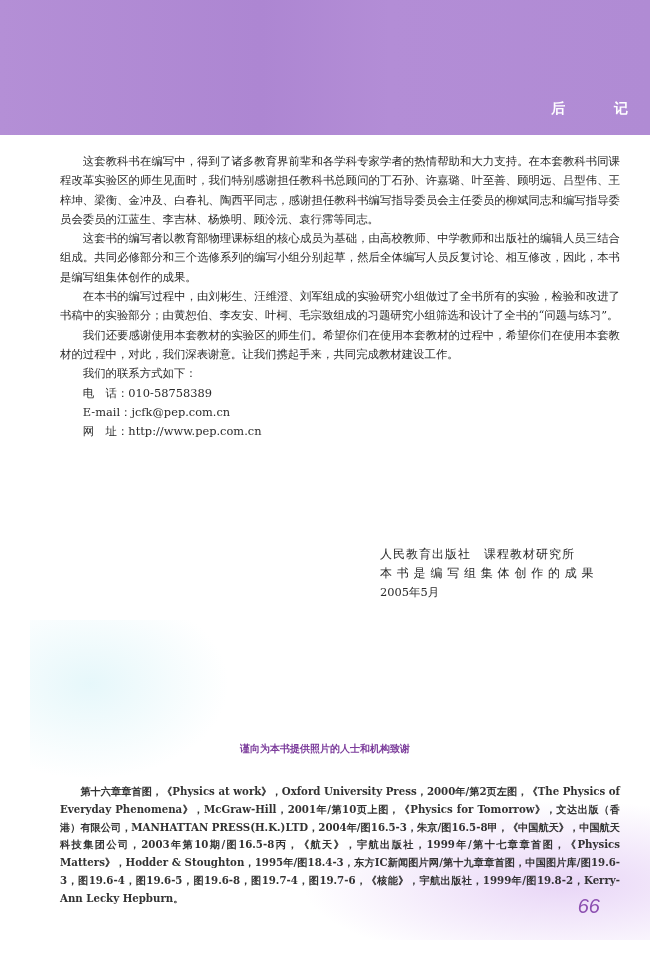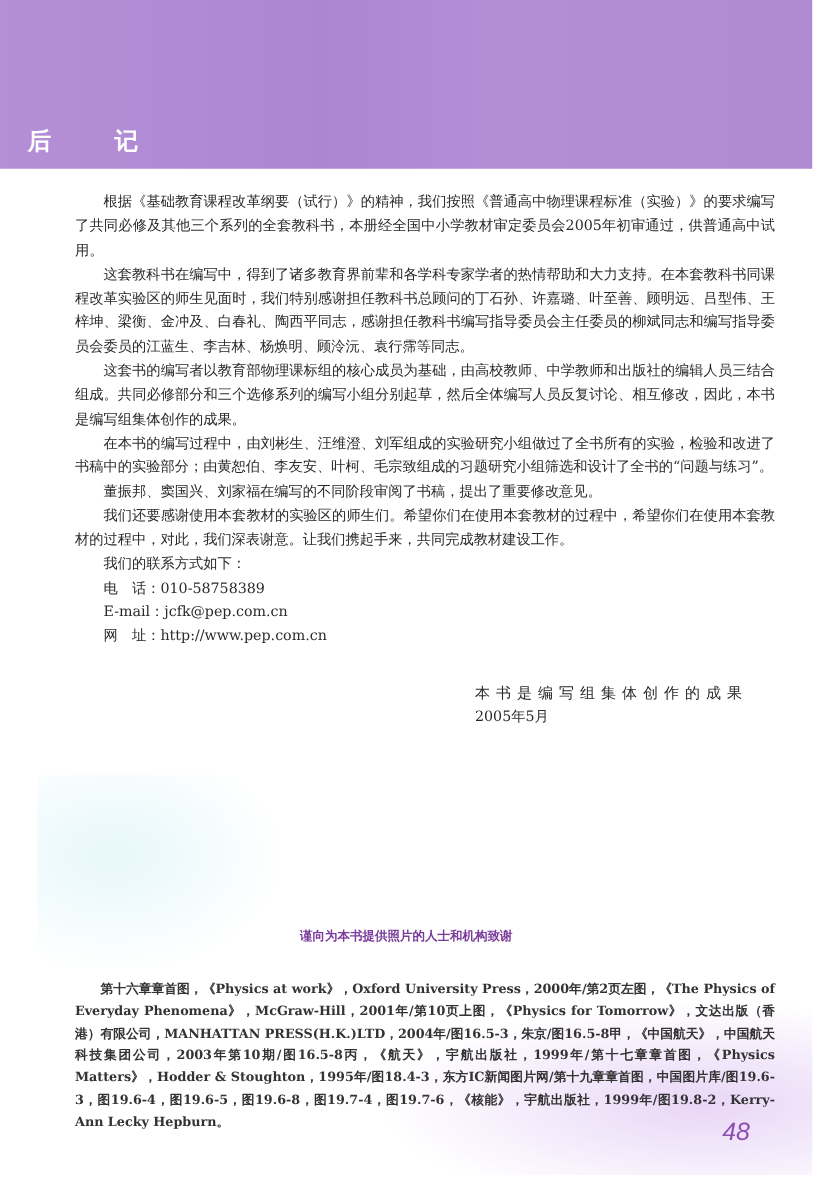--- a/index.html
+++ b/index.html
@@ -8,21 +8,21 @@
       background: #ffffff;
       font-family: "DejaVu Serif", "Liberation Serif", serif;
       color: #2a2a2a;
     }
     .header-band {
       position: absolute; left: 0; top: 0; width: 650px; height: 135px;
       background: linear-gradient(90deg, #b48fd6 0%, #ad86d2 40%, #b38dd6 60%, #b08bd4 100%);
     }
     .header-title {
       position: absolute; left: 0; width: 650px; top: 100px;
-      text-align: left; color: #ffffff; font-size: 19px; font-weight: bold;
+      text-align: right; color: #ffffff; font-size: 14px; font-weight: bold;
       letter-spacing: 22px; text-indent: 22px;
       font-family: "DejaVu Sans", sans-serif;
     }
     .body-text {
       position: absolute; left: 60px; top: 152px; width: 560px;
       font-size: 11.4px; line-height: 19.3px; text-align: justify;
     }
     .body-text p { margin: 0; text-indent: 2em; }
     .contact { margin: 0; padding-left: 2em; }
     .sign {
@@ -56,38 +56,37 @@
       font-family: "Liberation Sans", sans-serif;
     }
   </style>
 </head>
 <body>
 
 <div class="header-band"></div>
 <div class="header-title">后 记</div>
 
 <div class="body-text">
-  <p>根据《基础教育课程改革纲要（试行）》的精神，我们按照《普通高中物理课程标准（实验）》的要求编写了共同必修及其他三个系列的全套教科书，本册经全国中小学教材审定委员会2005年初审通过，供普通高中试用。</p>
   <p>这套教科书在编写中，得到了诸多教育界前辈和各学科专家学者的热情帮助和大力支持。在本套教科书同课程改革实验区的师生见面时，我们特别感谢担任教科书总顾问的丁石孙、许嘉璐、叶至善、顾明远、吕型伟、王梓坤、梁衡、金冲及、白春礼、陶西平同志，感谢担任教科书编写指导委员会主任委员的柳斌同志和编写指导委员会委员的江蓝生、李吉林、杨焕明、顾泠沅、袁行霈等同志。</p>
   <p>这套书的编写者以教育部物理课标组的核心成员为基础，由高校教师、中学教师和出版社的编辑人员三结合组成。共同必修部分和三个选修系列的编写小组分别起草，然后全体编写人员反复讨论、相互修改，因此，本书是编写组集体创作的成果。</p>
   <p>在本书的编写过程中，由刘彬生、汪维澄、刘军组成的实验研究小组做过了全书所有的实验，检验和改进了书稿中的实验部分；由黄恕伯、李友安、叶柯、毛宗致组成的习题研究小组筛选和设计了全书的“问题与练习”。</p>
-  <p>董振邦、窦国兴、刘家福在编写的不同阶段审阅了书稿，提出了重要修改意见。</p>
   <p>我们还要感谢使用本套教材的实验区的师生们。希望你们在使用本套教材的过程中，希望你们在使用本套教材的过程中，对此，我们深表谢意。让我们携起手来，共同完成教材建设工作。</p>
   <div class="contact">我们的联系方式如下：</div>
   <div class="contact">电　话：010-58758389</div>
   <div class="contact">E-mail：jcfk@pep.com.cn</div>
   <div class="contact">网　址：http://www.pep.com.cn</div>
 </div>
 
 <div class="sign">
+  <div class="l1">人民教育出版社　课程教材研究所</div>
   <div class="l2">本书是编写组集体创作的成果</div>
   <div class="date">2005年5月</div>
 </div>
 
 <div class="wash"></div>
 <div class="corner-wash"></div>
 
 <div class="ack-title">谨向为本书提供照片的人士和机构致谢</div>
 <div class="ack-text">
   <p>第十六章章首图，《Physics at work》，Oxford University Press，2000年/第2页左图，《The Physics of Everyday Phenomena》，McGraw-Hill，2001年/第10页上图，《Physics for Tomorrow》，文达出版（香港）有限公司，MANHATTAN PRESS(H.K.)LTD，2004年/图16.5-3，朱京/图16.5-8甲，《中国航天》，中国航天科技集团公司，2003年第10期/图16.5-8丙，《航天》，宇航出版社，1999年/第十七章章首图，《Physics Matters》，Hodder &amp; Stoughton，1995年/图18.4-3，东方IC新闻图片网/第十九章章首图，中国图片库/图19.6-3，图19.6-4，图19.6-5，图19.6-8，图19.7-4，图19.7-6，《核能》，宇航出版社，1999年/图19.8-2，Kerry-Ann Lecky Hepburn。</p>
 </div>
 
-<div class="page-number">48</div>
+<div class="page-number">66</div>
 
 </body></html>

